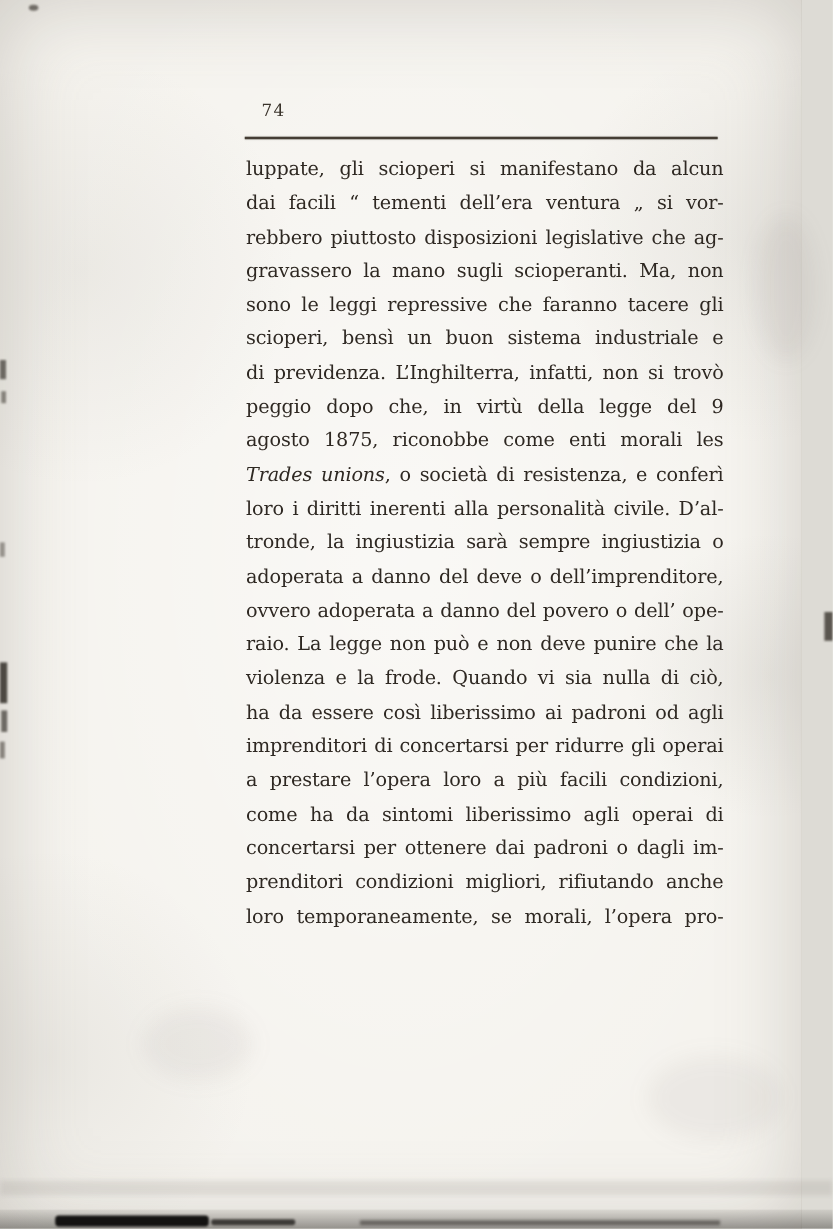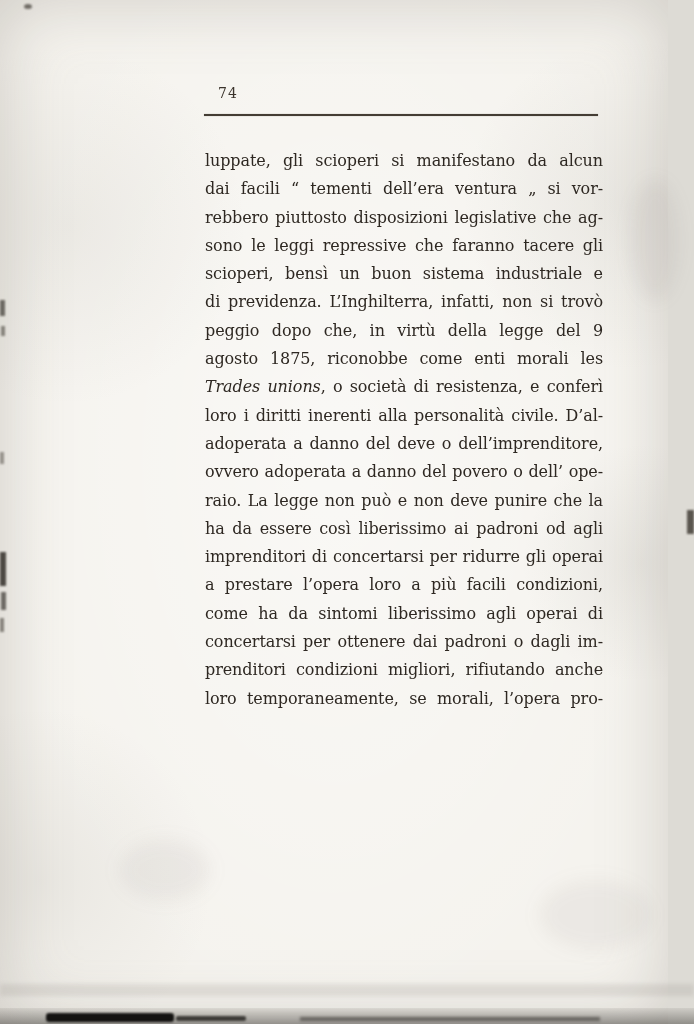--- a/index.html
+++ b/index.html
@@ -24,21 +24,21 @@
     position: absolute; left: 218px; top: 85px;
     font-size: 14px; color: #3a332b; letter-spacing: 1px;
   }
   .header-rule {
     position: absolute; left: 204px; top: 114px;
     width: 394px; height: 2px;
     background: #443d34;
     box-shadow: 0 0 1px rgba(60,55,45,0.6);
   }
   .text-block {
-    position: absolute; left: 205px; top: 147px;
+    position: absolute; left: 205px; top: 127px;
     width: 398px;
     font-size: 16px; line-height: 28.3px;
     color: #2e2822;
     letter-spacing: -0.1px;
   }
   .line {
     text-align: justify;
     text-align-last: justify;
     white-space: normal;
   }
@@ -68,30 +68,33 @@
 <body>
 
 <div class="scan">
   <span class="page-number">74</span>
   <div class="header-rule"></div>
 
   <div class="text-block">
       <div class="line">luppate, gli scioperi si manifestano da alcun</div>
       <div class="line">dai facili “ tementi dell’era ventura „ si vor-</div>
       <div class="line">rebbero piuttosto disposizioni legislative che ag-</div>
+      <div class="line">gravassero la mano sugli scioperanti. Ma, non</div>
       <div class="line">sono le leggi repressive che faranno tacere gli</div>
       <div class="line">scioperi, bensì un buon sistema industriale e</div>
       <div class="line">di previdenza. L’Inghilterra, infatti, non si trovò</div>
       <div class="line">peggio dopo che, in virtù della legge del 9</div>
       <div class="line">agosto 1875, riconobbe come enti morali les</div>
       <div class="line"><i>Trades unions</i>, o società di resistenza, e conferì</div>
       <div class="line">loro i diritti inerenti alla personalità civile. D’al-</div>
+      <div class="line">tronde, la ingiustizia sarà sempre ingiustizia o</div>
       <div class="line">adoperata a danno del deve o dell’imprenditore,</div>
       <div class="line">ovvero adoperata a danno del povero o dell’ ope-</div>
       <div class="line">raio. La legge non può e non deve punire che la</div>
+      <div class="line">violenza e la frode. Quando vi sia nulla di ciò,</div>
       <div class="line">ha da essere così liberissimo ai padroni od agli</div>
       <div class="line">imprenditori di concertarsi per ridurre gli operai</div>
       <div class="line">a prestare l’opera loro a più facili condizioni,</div>
       <div class="line">come ha da sintomi liberissimo agli operai di</div>
       <div class="line">concertarsi per ottenere dai padroni o dagli im-</div>
       <div class="line">prenditori condizioni migliori, rifiutando anche</div>
       <div class="line">loro temporaneamente, se morali, l’opera pro-</div>
     </div>
 
   <div class="artifact speck-topleft"></div>

